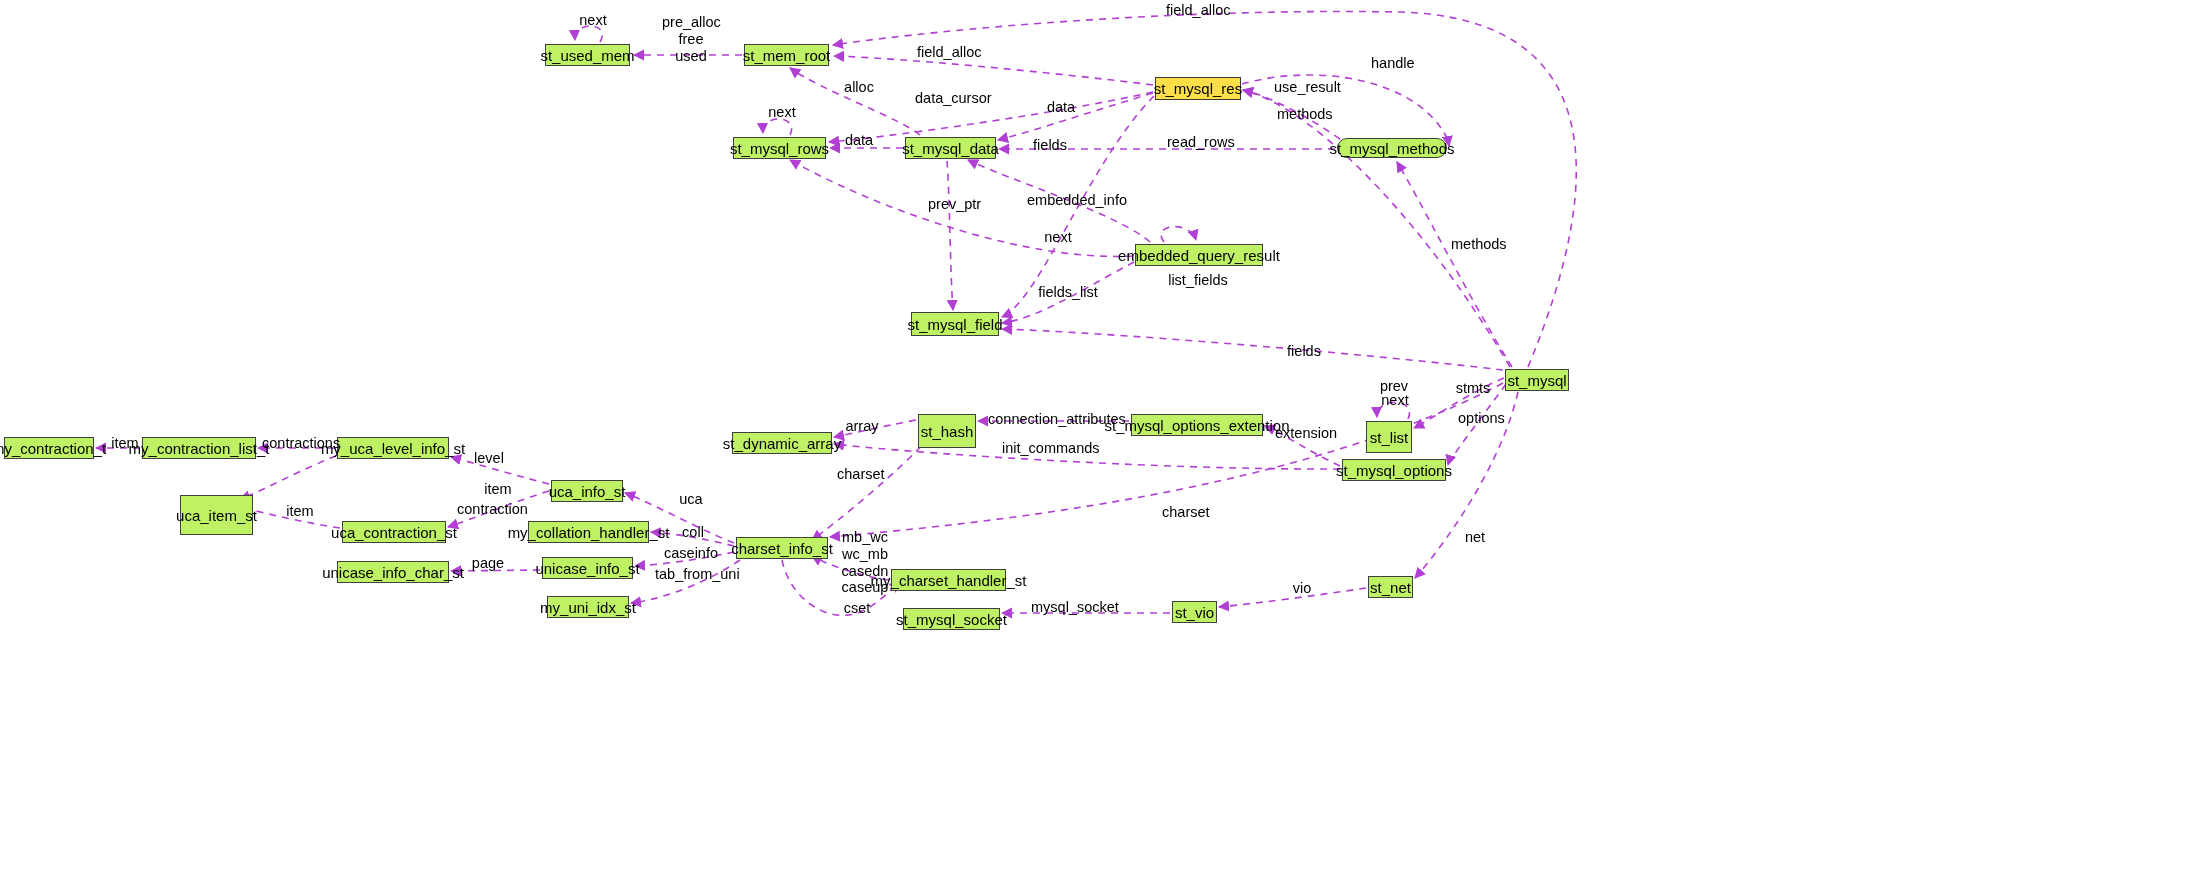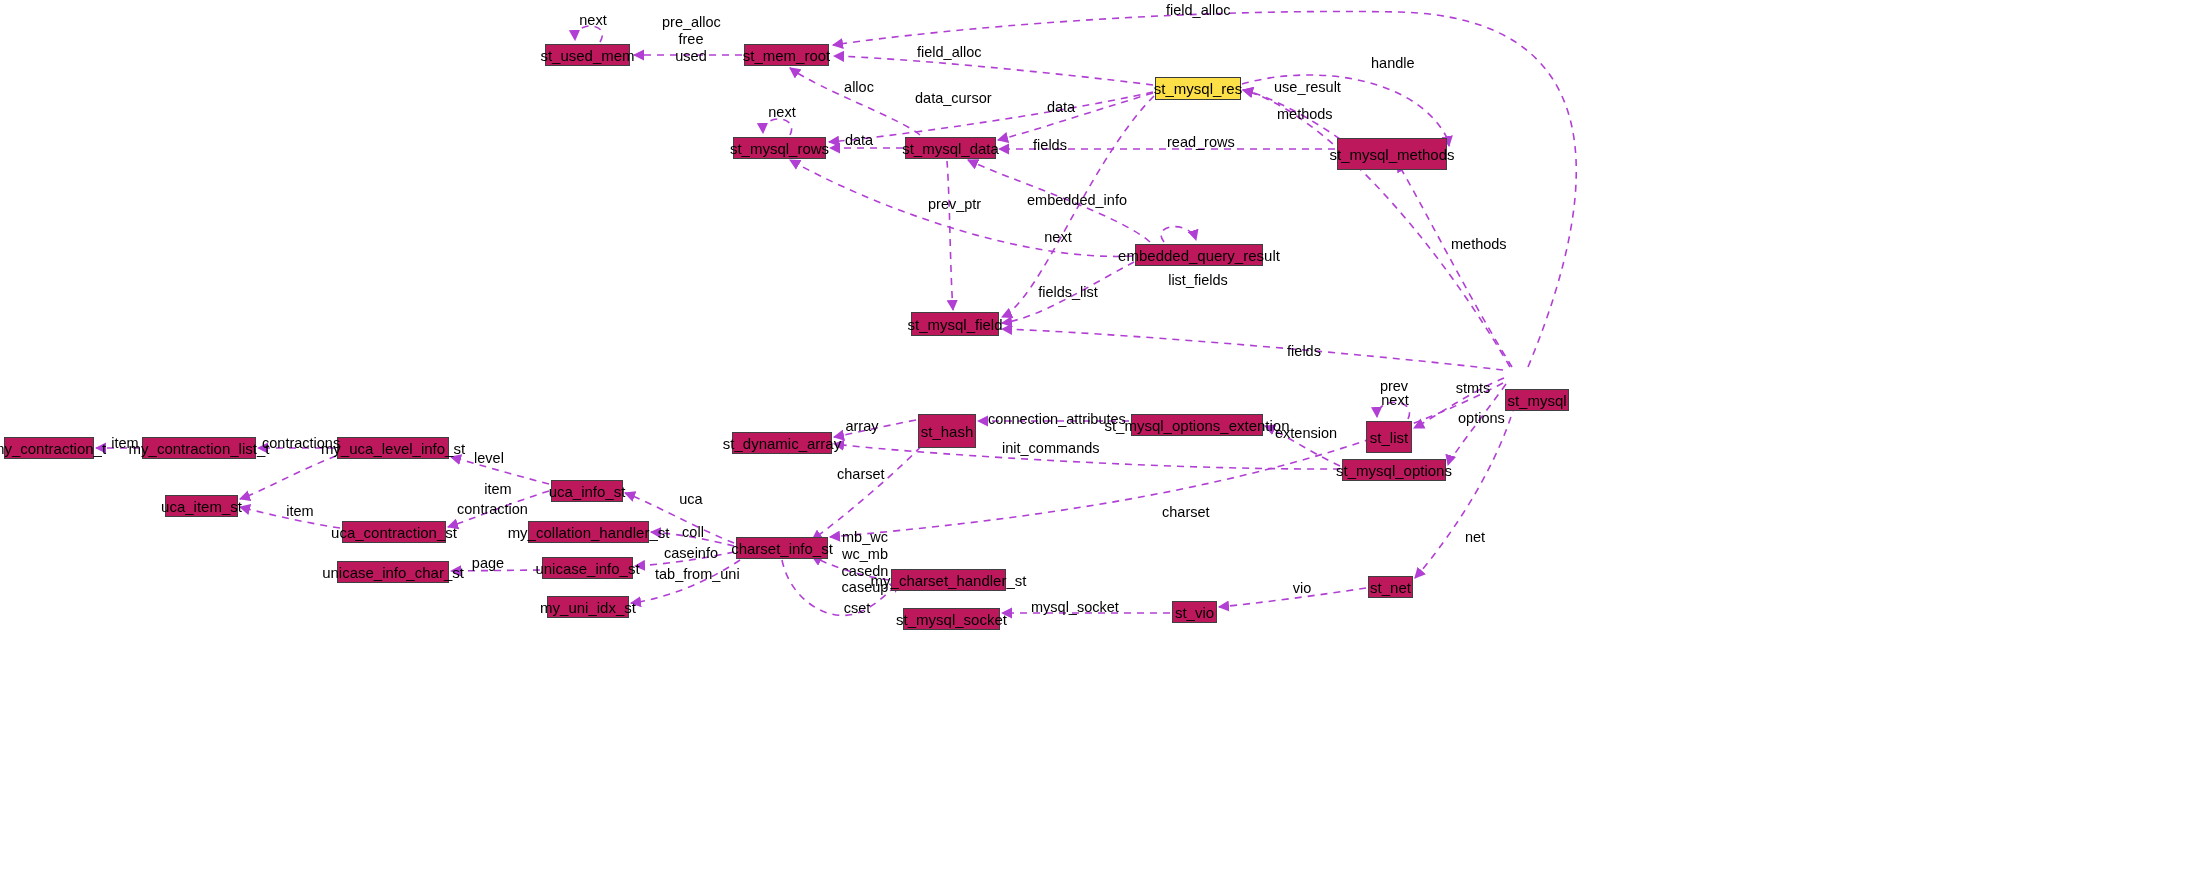--- a/index.html
+++ b/index.html
@@ -21,21 +21,21 @@
     position: absolute;
     left: 0;
     top: 0;
     width: 2208px;
     height: 892px;
   }
   .node {
     position: absolute;
     box-sizing: border-box;
     border: 1.3px solid #404040;
-    background: #be185d;
+    background: #bef264;
     color: #000000;
     font-size: 15px;
     line-height: 1;
     display: flex;
     align-items: center;
     justify-content: center;
     white-space: nowrap;
     z-index: 5;
   }
   .node.highlight {
@@ -158,33 +158,33 @@
       <path d="M 1518 392 C 1500 470 1440 550 1415 578"></path>
 
     </g>
   </svg>
 
   <div class="node" style="left:545px;top:44px;width:85px;height:22px;">st_used_mem</div>
   <div class="node" style="left:744px;top:44px;width:85px;height:22px;">st_mem_root</div>
   <div class="node highlight" style="left:1155px;top:77px;width:86px;height:23px;">st_mysql_res</div>
   <div class="node" style="left:733px;top:137px;width:93px;height:22px;">st_mysql_rows</div>
   <div class="node" style="left:905px;top:137px;width:91px;height:22px;">st_mysql_data</div>
-  <div class="node" style="left:1337px;top:138px;width:110px;height:32px;">st_mysql_methods</div>
+  <div class="node" style="left:1337px;top:138px;width:110px;height:20px;border-radius:10px;">st_mysql_methods</div>
   <div class="node" style="left:1135px;top:244px;width:128px;height:22px;">embedded_query_result</div>
   <div class="node" style="left:911px;top:312px;width:88px;height:24px;">st_mysql_field</div>
-  <div class="node" style="left:1505px;top:369px;width:64px;height:22px;margin-top:20px;">st_mysql</div>
+  <div class="node" style="left:1505px;top:369px;width:64px;height:22px;">st_mysql</div>
   <div class="node" style="left:1366px;top:421px;width:46px;height:32px;">st_list</div>
   <div class="node" style="left:918px;top:414px;width:58px;height:34px;">st_hash</div>
   <div class="node" style="left:1131px;top:414px;width:132px;height:22px;">st_mysql_options_extention</div>
   <div class="node" style="left:1342px;top:459px;width:104px;height:22px;">st_mysql_options</div>
   <div class="node" style="left:732px;top:432px;width:100px;height:22px;">st_dynamic_array</div>
   <div class="node" style="left:4px;top:437px;width:90px;height:22px;">my_contraction_t</div>
   <div class="node" style="left:142px;top:437px;width:114px;height:22px;">my_contraction_list_t</div>
   <div class="node" style="left:337px;top:437px;width:112px;height:22px;">my_uca_level_info_st</div>
-  <div class="node" style="left:165px;top:495px;width:73px;height:22px;">uca_item_st</div>
+  <div class="node" style="left:180px;top:495px;width:73px;height:40px;">uca_item_st</div>
   <div class="node" style="left:551px;top:480px;width:72px;height:22px;">uca_info_st</div>
   <div class="node" style="left:342px;top:521px;width:104px;height:22px;">uca_contraction_st</div>
   <div class="node" style="left:528px;top:521px;width:121px;height:22px;">my_collation_handler_st</div>
   <div class="node" style="left:736px;top:537px;width:92px;height:22px;">charset_info_st</div>
   <div class="node" style="left:337px;top:561px;width:112px;height:22px;">unicase_info_char_st</div>
   <div class="node" style="left:542px;top:557px;width:91px;height:22px;">unicase_info_st</div>
   <div class="node" style="left:891px;top:569px;width:115px;height:22px;">my_charset_handler_st</div>
   <div class="node" style="left:547px;top:596px;width:82px;height:22px;">my_uni_idx_st</div>
   <div class="node" style="left:903px;top:608px;width:97px;height:22px;">st_mysql_socket</div>
   <div class="node" style="left:1368px;top:576px;width:45px;height:22px;">st_net</div>

